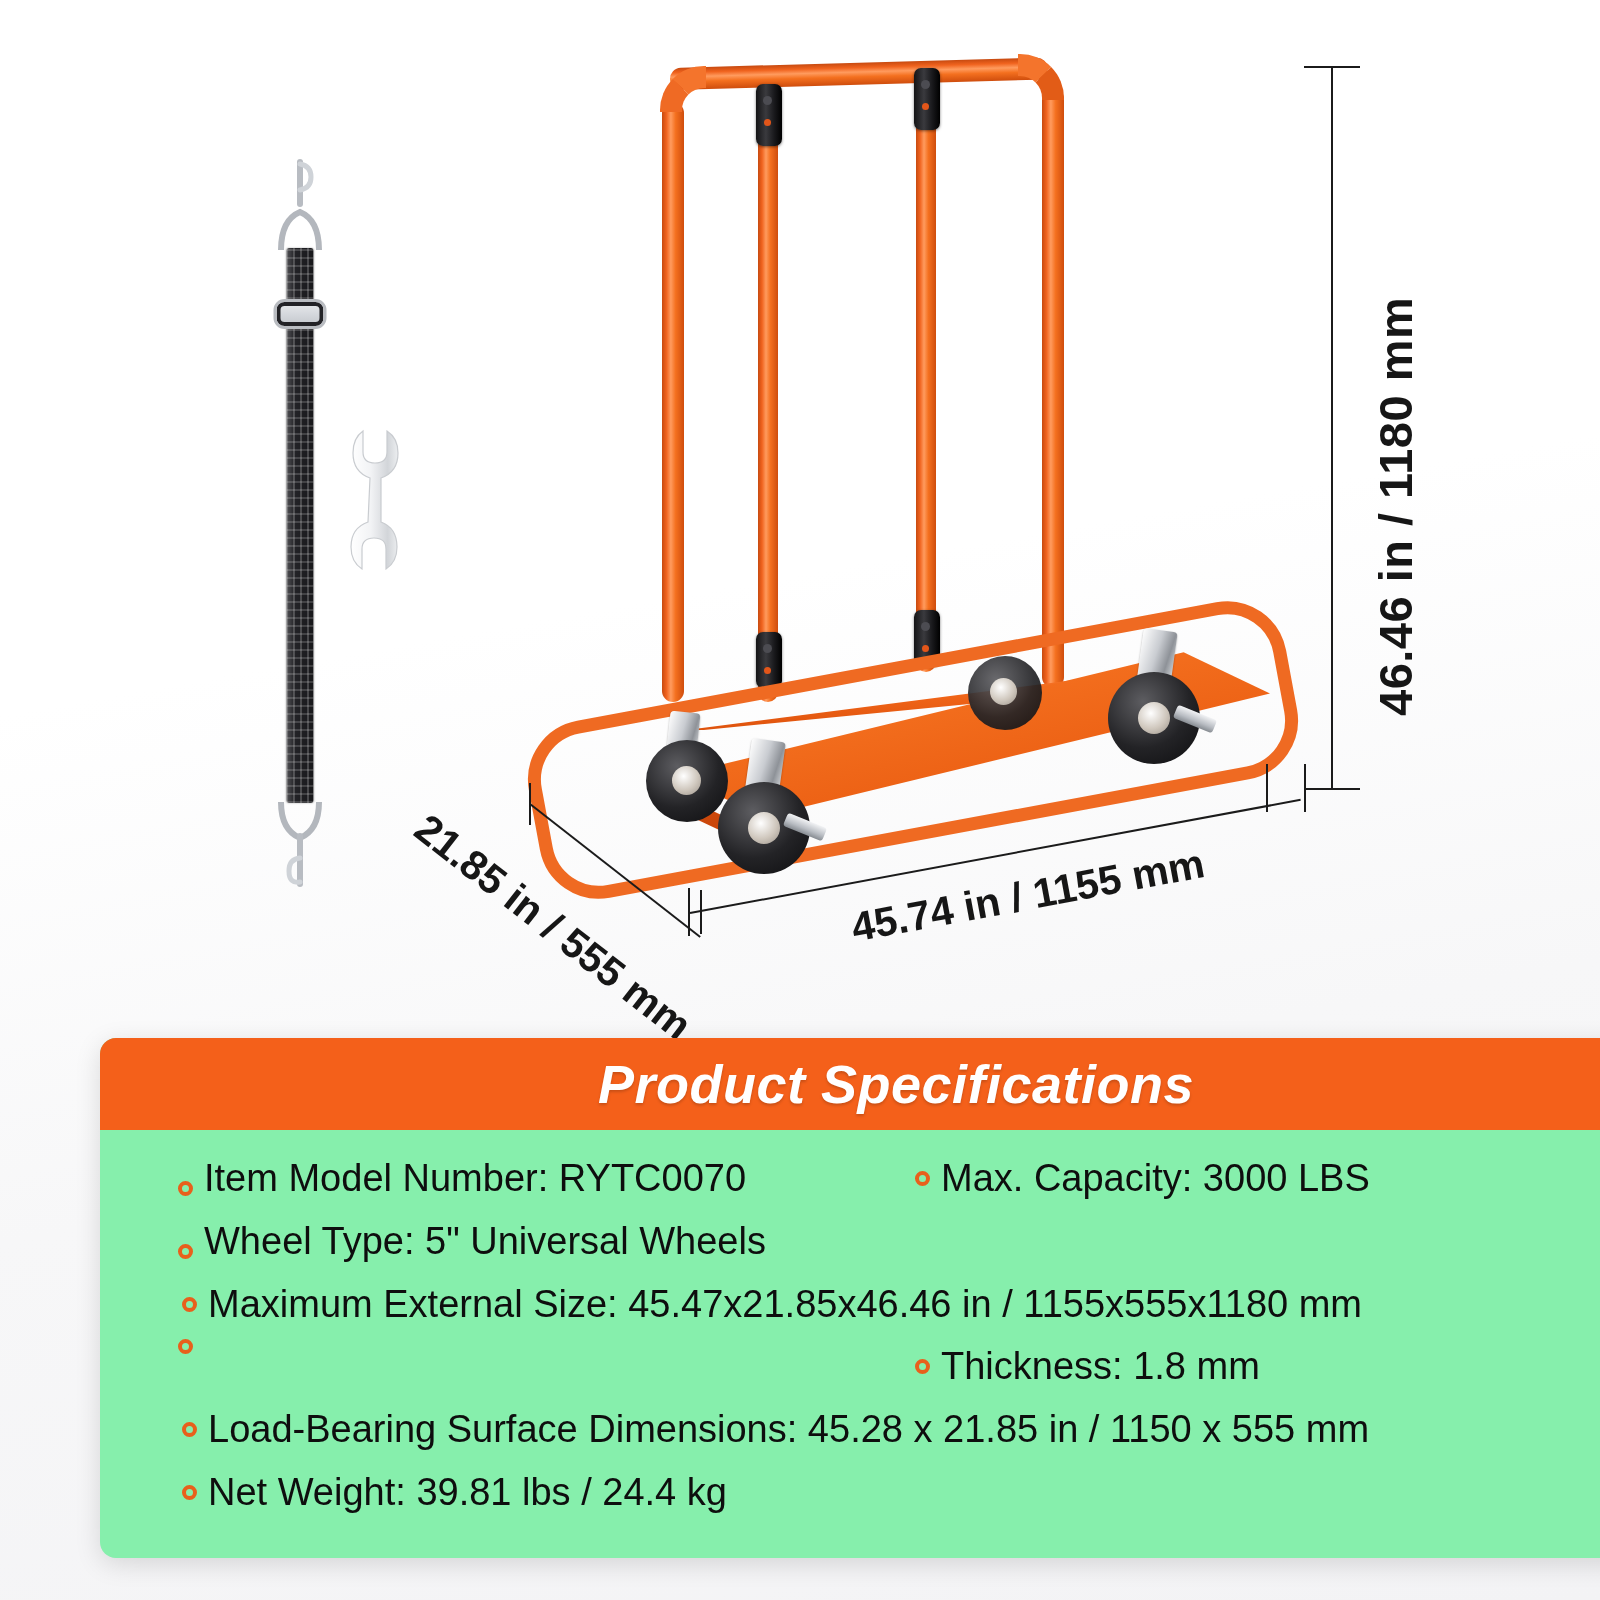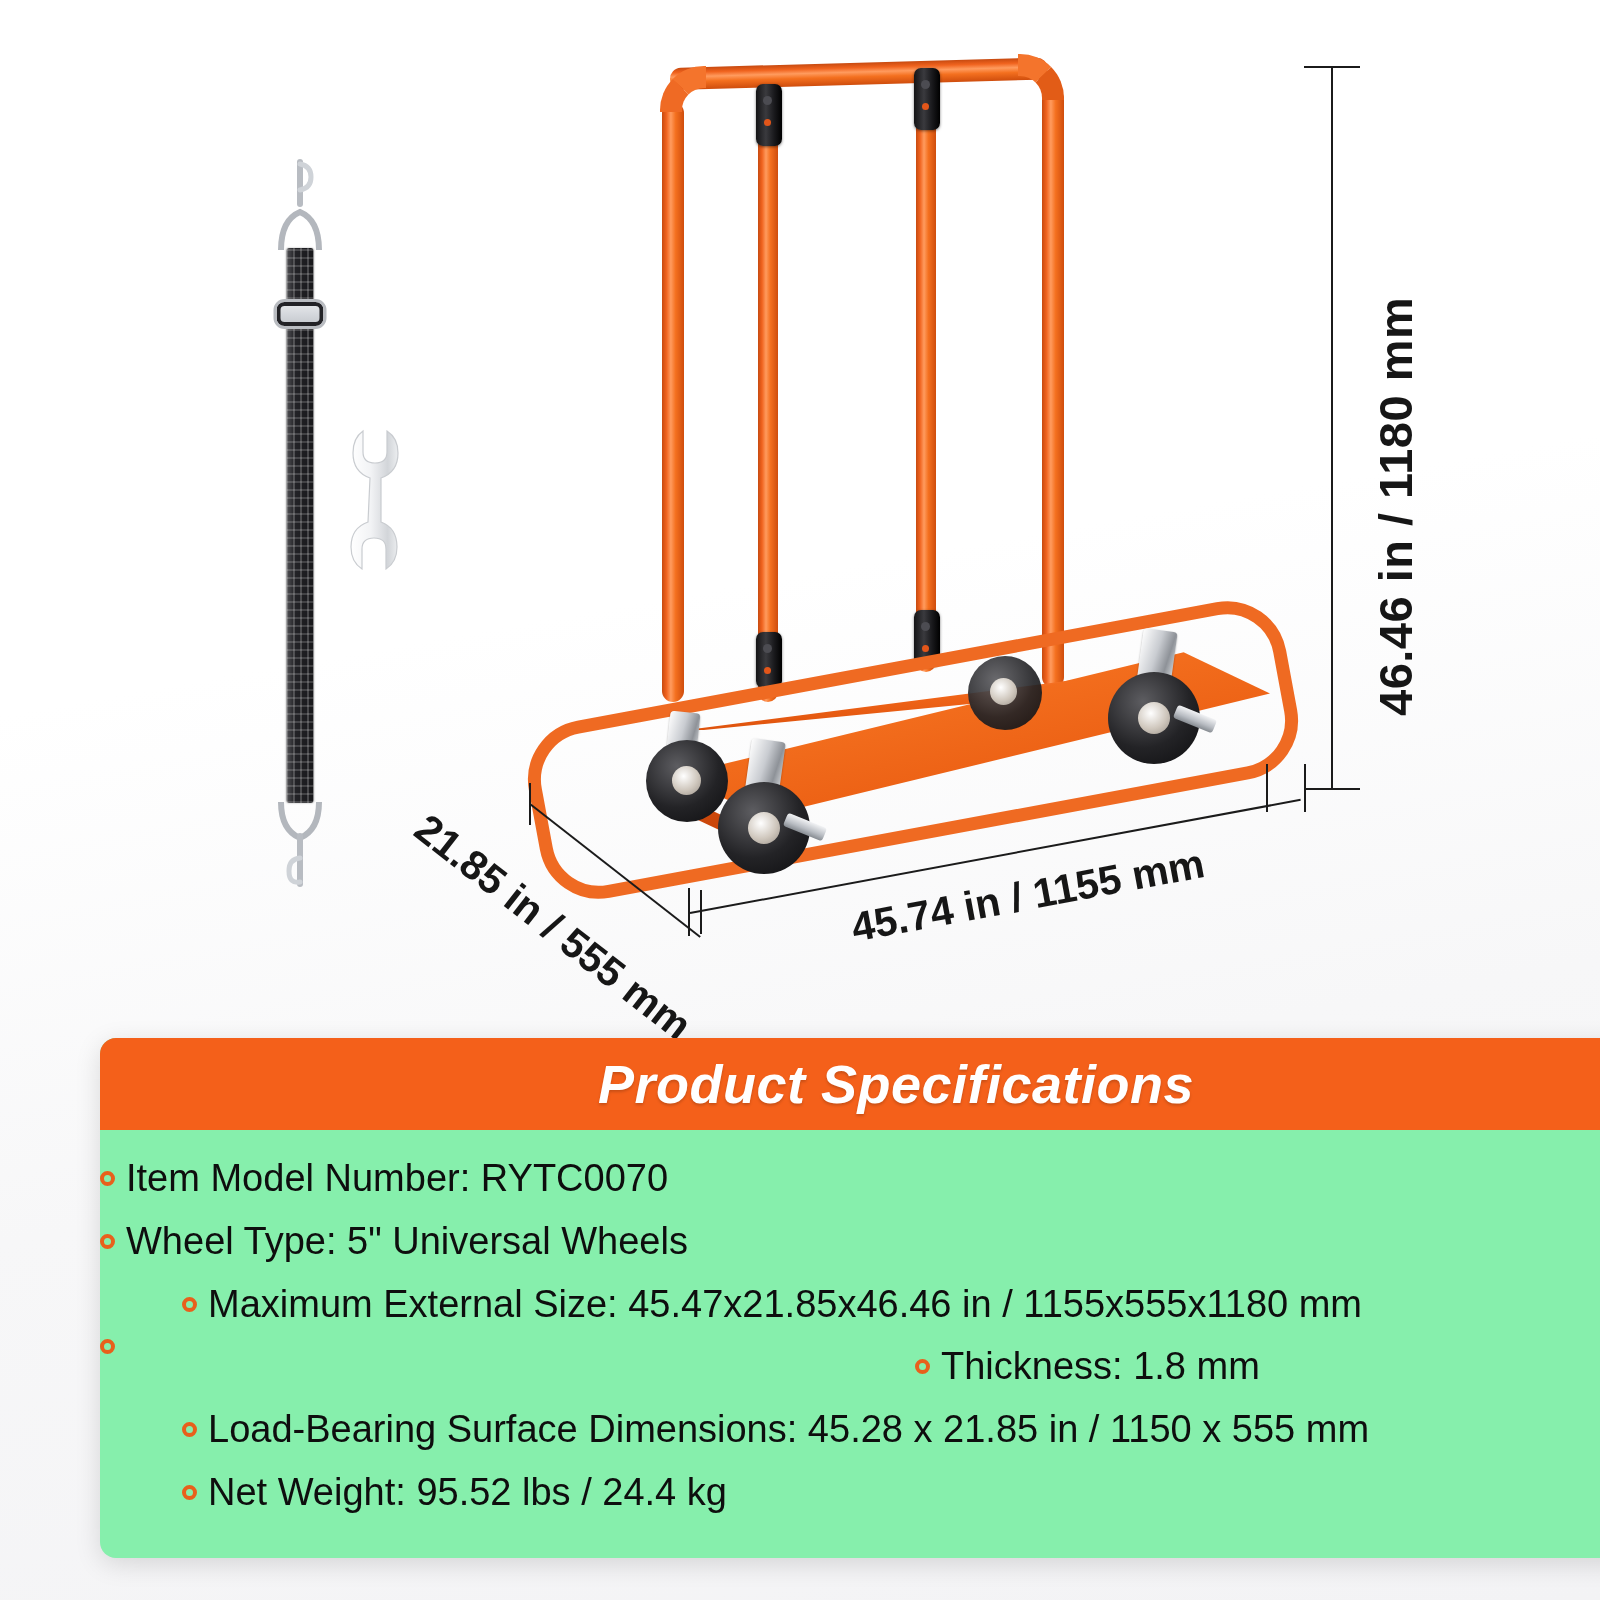--- a/index.html
+++ b/index.html
@@ -78,21 +78,21 @@
   #card-header{
     height:92px;background:#f4601a;display:flex;align-items:center;justify-content:center;
   }
   #card-title{
     color:#fff;font-size:54px;font-weight:700;font-style:italic;letter-spacing:.5px;
     text-shadow:0 2px 3px rgba(0,0,0,.18);
   }
   #spec-body{padding:26px 0 0 0;}
   .spec-row{display:flex;align-items:flex-start;height:auto;margin-bottom:18px;}
   .spec-cell{display:flex;align-items:baseline;}
-  .spec-cell.left{width:815px;box-sizing:border-box;}
+  .spec-cell.left{width:815px;padding-left:78px;box-sizing:border-box;align-items:flex-end;}
   .spec-cell.right{padding-left:0;}
   .spec-cell.full{padding-left:82px;}
   .bullet{
     flex:0 0 auto;width:15px;height:15px;border-radius:50%;
     border:4px solid #e8601c;margin-right:11px;position:relative;top:-5px;box-sizing:border-box;
   }
   .spec-text{font-size:38px;color:#0e0e0e;line-height:1.18;white-space:nowrap;}
 </style>
 </head>
 <body>
@@ -212,20 +212,24 @@
       <div id="card-title">Product Specifications</div>
     </div>
 
     <div id="spec-body">
 
       <div class="spec-row">
         <div class="spec-cell left">
           <span class="bullet"></span>
           <span class="spec-text">Item Model Number: RYTC0070</span>
         </div>
+        <div class="spec-cell right">
+          <span class="bullet"></span>
+          <span class="spec-text">Max. Capacity: 3000 LBS</span>
+        </div>
       </div>
 
       <div class="spec-row">
         <div class="spec-cell left">
           <span class="bullet"></span>
           <span class="spec-text">Wheel Type: 5" Universal Wheels</span>
         </div>
       </div>
 
       <div class="spec-row">
@@ -248,20 +252,20 @@
       <div class="spec-row">
         <div class="spec-cell full">
           <span class="bullet"></span>
           <span class="spec-text">Load-Bearing Surface Dimensions: 45.28 x 21.85 in / 1150 x 555 mm</span>
         </div>
       </div>
 
       <div class="spec-row">
         <div class="spec-cell full">
           <span class="bullet"></span>
-          <span class="spec-text">Net Weight: 95.52 lbs / 24.4 kg</span>
+          <span class="spec-text">Net Weight: 39.81 lbs / 24.4 kg</span>
         </div>
       </div>
 
     </div>
   </div>
 
 </div>
 
 </body></html>

